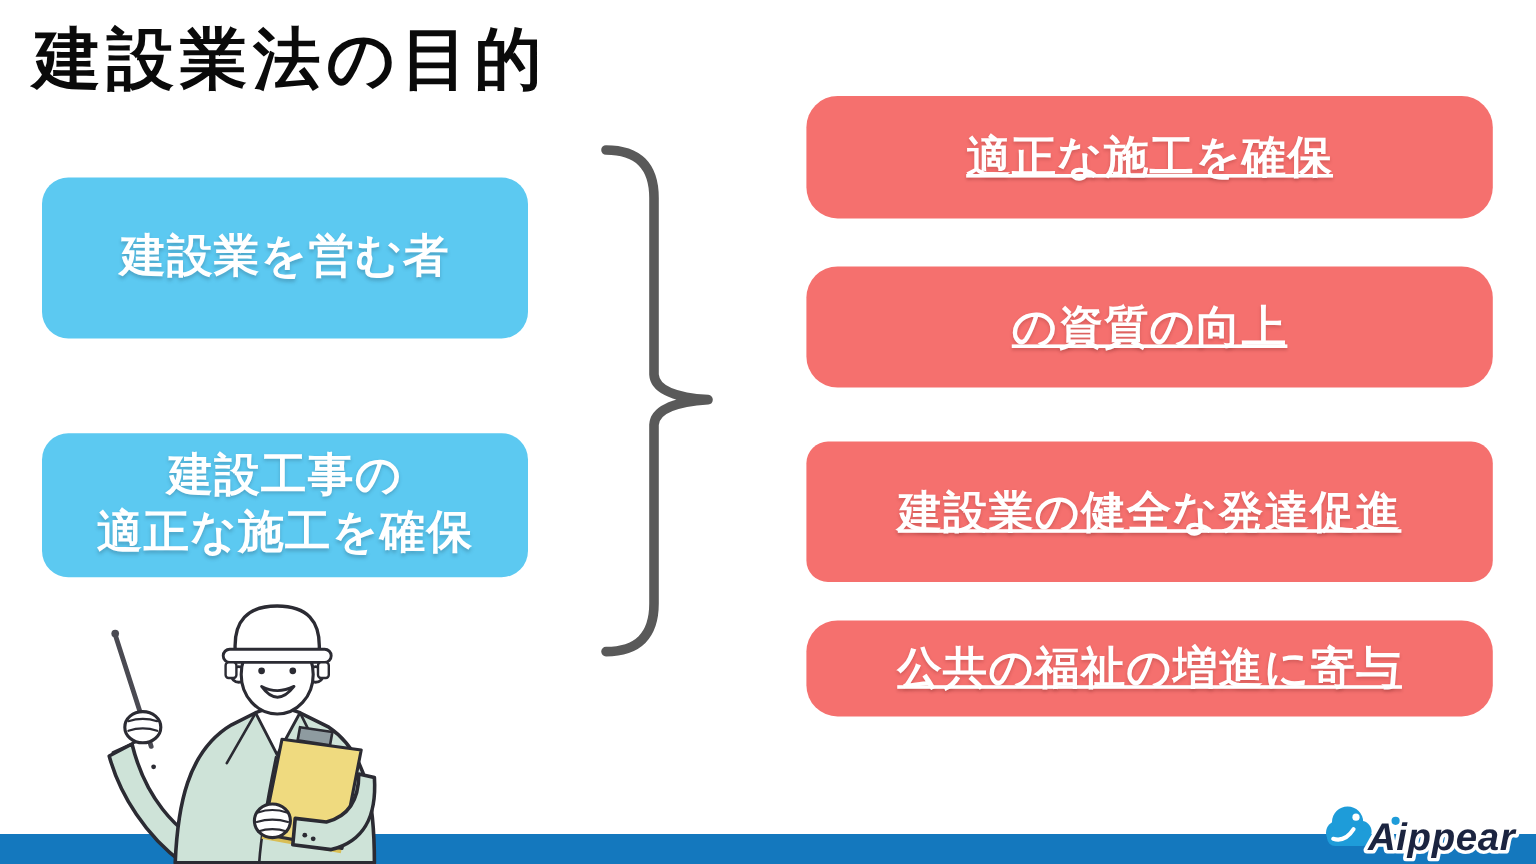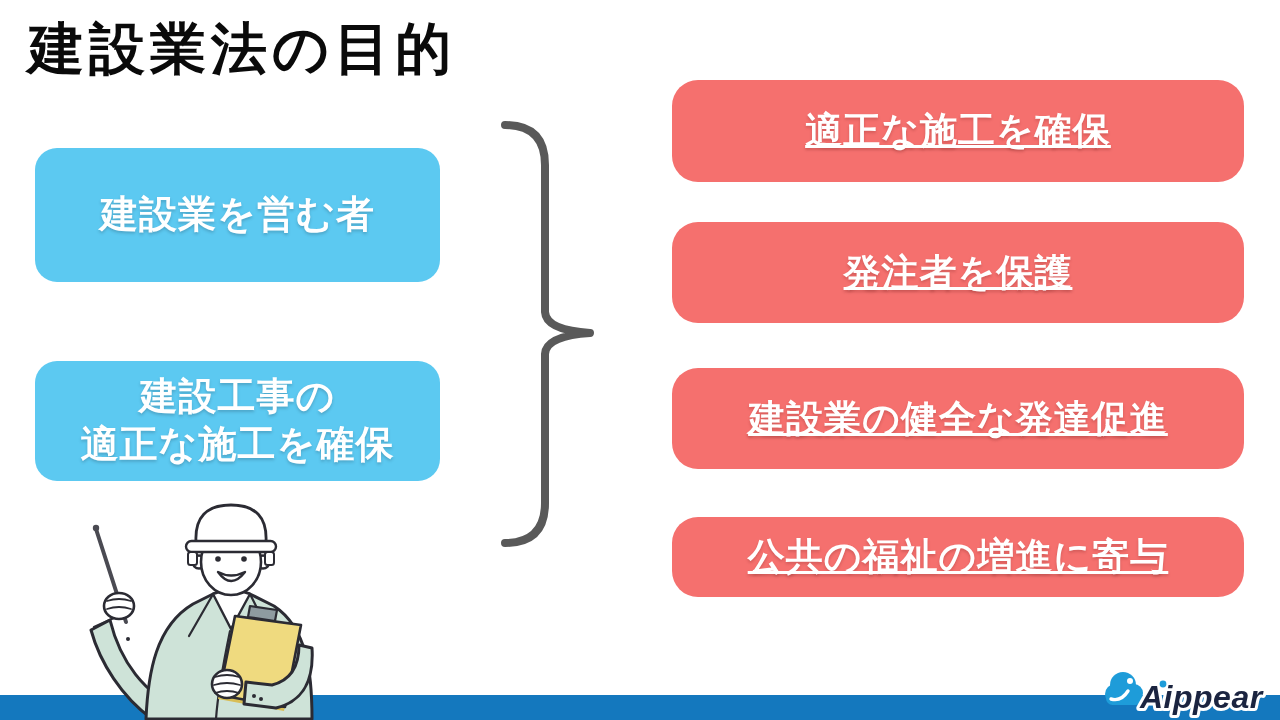--- a/index.html
+++ b/index.html
@@ -31,21 +31,21 @@
     left:672px;width:572px;border-radius:26px;
     background:var(--right-box,#f5706e);
     display:flex;align-items:center;justify-content:center;
     color:var(--box-text,#fff);font-weight:800;font-size:37px;
     letter-spacing:1px;text-align:center;
     text-shadow:0 2px 3px rgba(90,20,20,.22);
     text-decoration:underline;
   }
   #effect-box-1{top:80px;height:102px;}
   #effect-box-2{top:222px;height:101px;}
-  #effect-box-3{top:368px;height:101px;}
+  #effect-box-3{top:368px;height:117px;border-radius:18px;}
   #effect-box-4{top:517px;height:80px;}
   
   #brace{left:495px;top:116px;width:110px;height:436px;}
   
   #footer-bar{
     left:0;bottom:0;width:1280px;height:25px;
     background:var(--footer-bar,#1478be);
   }
   
   #worker{left:58px;top:498px;width:284px;height:222px;z-index:3;}
@@ -70,21 +70,21 @@
 </div>
 
 <svg id="brace" class="abs" viewBox="0 0 110 436" aria-hidden="true">
   <path d="M10,9 Q50,9 50,49 L50,196 Q51,214 95,217 Q51,220 50,238 L50,387 Q50,427 10,427" fill="none" style="stroke:var(--brace,#595959)" stroke-width="8" stroke-linecap="round" stroke-linejoin="round"></path>
 </svg>
 
 <div id="effect-box-1" class="abs effect-box">
   <span>適正な施工を確保</span>
 </div>
 <div id="effect-box-2" class="abs effect-box">
-  <span>発注者を保護</span>
+  <span>の資質の向上</span>
 </div>
 <div id="effect-box-3" class="abs effect-box">
   <span>建設業の健全な発達促進</span>
 </div>
 <div id="effect-box-4" class="abs effect-box">
   <span>公共の福祉の増進に寄与</span>
 </div>
 
 <div id="footer-bar" class="abs"></div>
 

